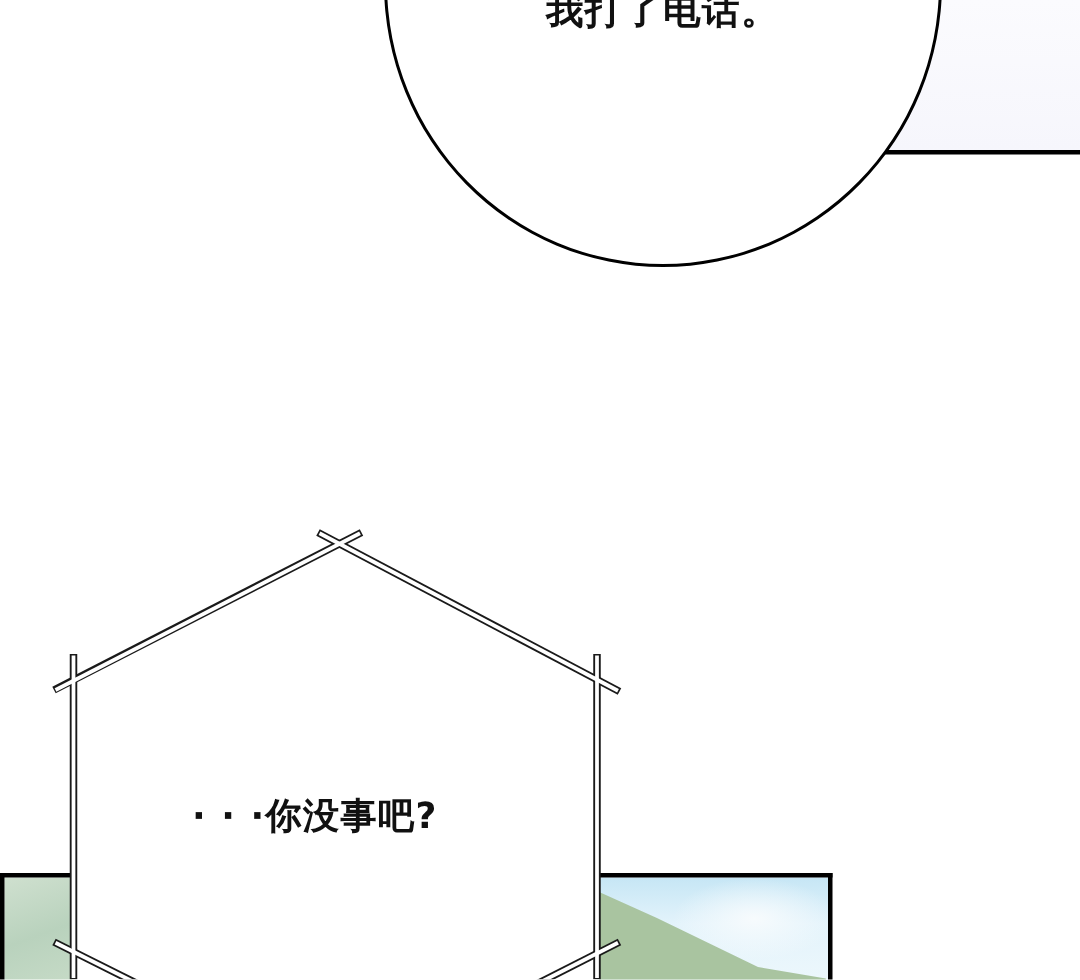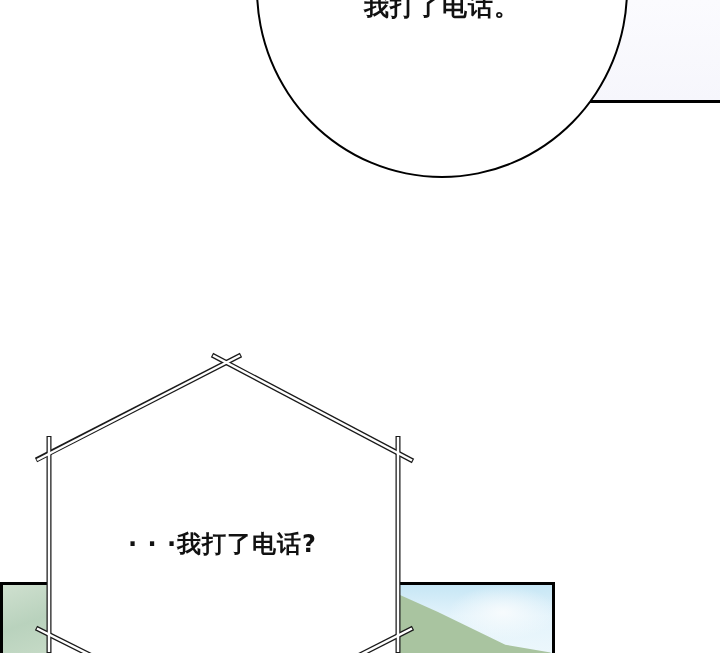--- a/index.html
+++ b/index.html
@@ -47,13 +47,13 @@
   <g stroke="#ffffff" stroke-width="2.5" stroke-linecap="butt" fill="none">
     <line x1="37" y1="460" x2="240" y2="355.5"></line>
     <line x1="213" y1="355.5" x2="412" y2="460.5"></line>
     <line x1="49" y1="437" x2="49" y2="652"></line>
     <line x1="398" y1="437" x2="398" y2="652"></line>
     <line x1="37" y1="628.5" x2="100" y2="660"></line>
     <line x1="412" y1="628.5" x2="350" y2="660"></line>
   </g>
 </svg>
 
-<div class="hex-text">· · ·我打了电话?</div>
+<div class="hex-text">· · ·你没事吧?</div>
 
 </body></html>

